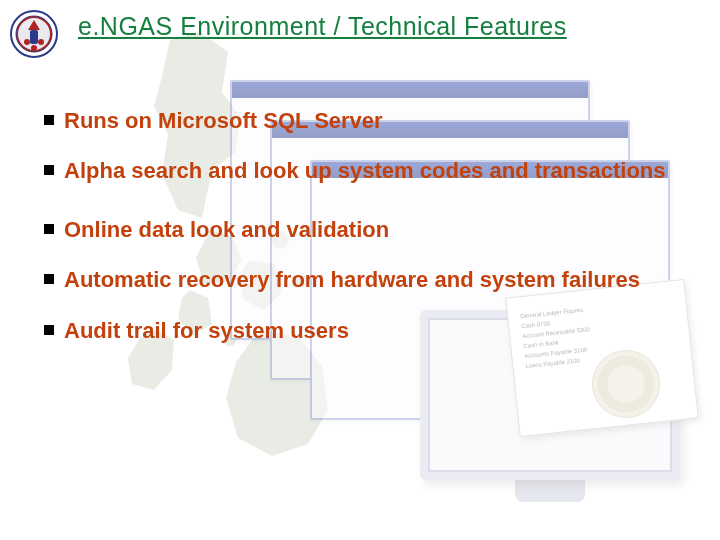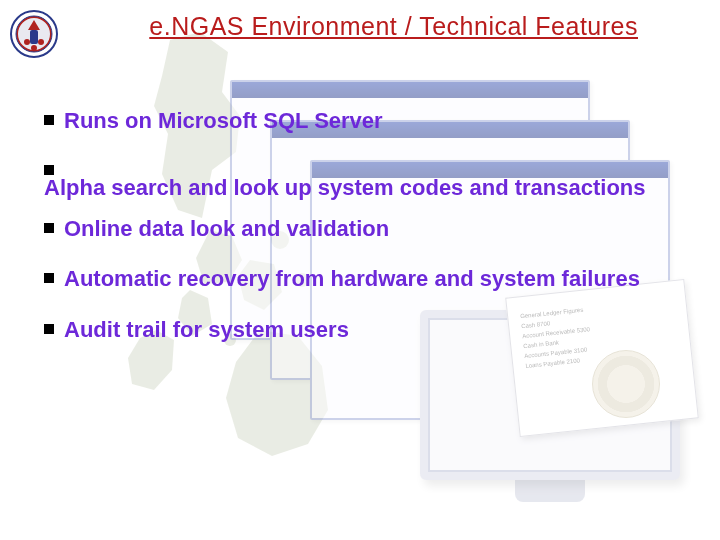--- a/index.html
+++ b/index.html
@@ -91,53 +91,52 @@
 
   
   .heading {
     position: absolute;
     top: 12px; left: 78px;
     z-index: 5;
     font-family: Impact, "Arial Black", sans-serif;
     letter-spacing: 0.5px;
     font-size: 25px;
     line-height: 1.15;
-    color: #b91c1c;
+    color: #15803d;
     text-decoration: underline;
     font-weight: 400;
     width: 560px;
-    text-align: right;
   }
 
   
   .features {
     position: absolute;
     top: 108px; left: 44px; right: 30px;
     z-index: 5;
   }
   .feature-item {
     display: flex;
     align-items: flex-start;
     margin-bottom: 24px;
     font-size: 22px;
     font-weight: bold;
-    color: #6d28d9;
+    color: #c2410c;
     line-height: 1.2;
   }
   .feature-item .bullet {
     flex: 0 0 auto;
     width: 10px; height: 10px;
     background: #000;
     margin-top: 7px;
     margin-right: 10px;
   }
   .feature-item .text {
     flex: 1 1 auto;
   }
-  .feature-item.tight { margin-bottom: 14px; flex-direction: column; }
+  .feature-item.tight { margin-bottom: 32px; }
 </style>
 </head>
 <body>
 
 <div class="bg-map">
   <svg viewBox="0 0 360 460" width="360" height="460">
     <g fill="#8a9a6d">
       <path d="M110 10 l30 -8 l28 20 l-6 40 l18 24 l-4 36 l-24 18 l-10 48 l-24 -8 l-16 -36 l6 -40 l-14 -28 l8 -30 z"></path>
       <path d="M150 200 l22 6 l10 24 l-14 22 l-24 2 l-8 -26 z"></path>
       <path d="M190 230 l24 4 l8 28 l-18 18 l-20 -10 l-6 -24 z"></path>

